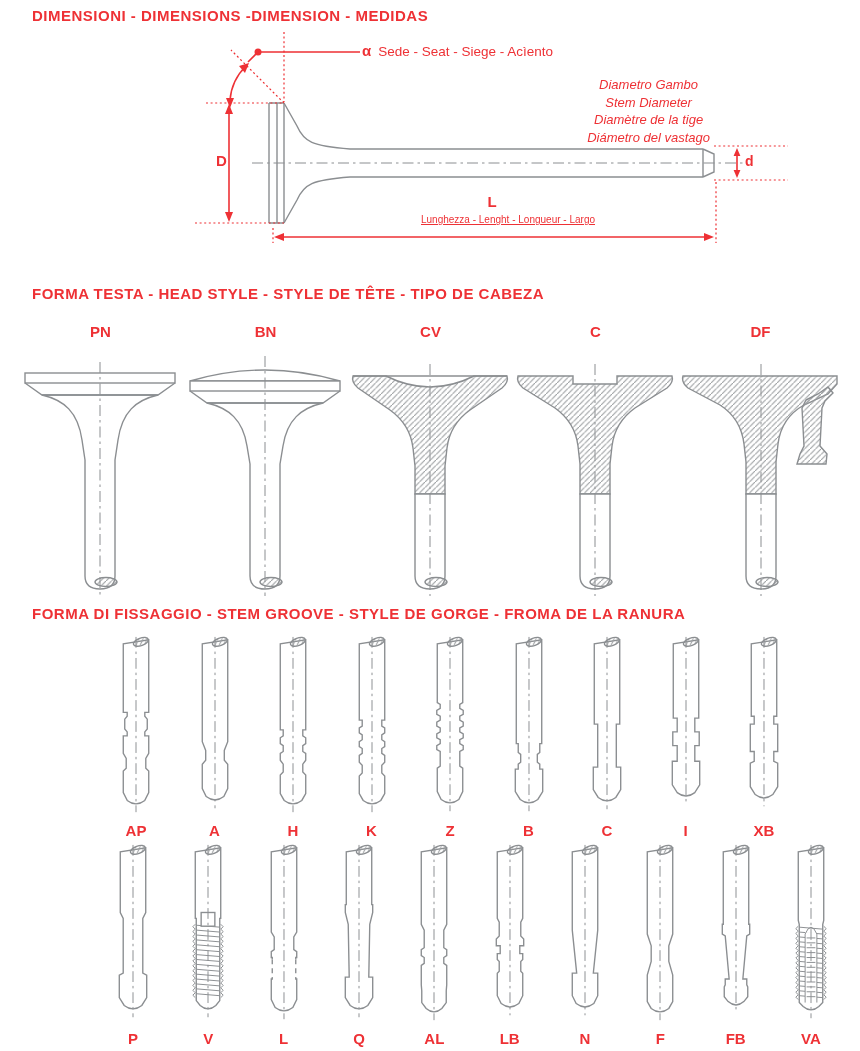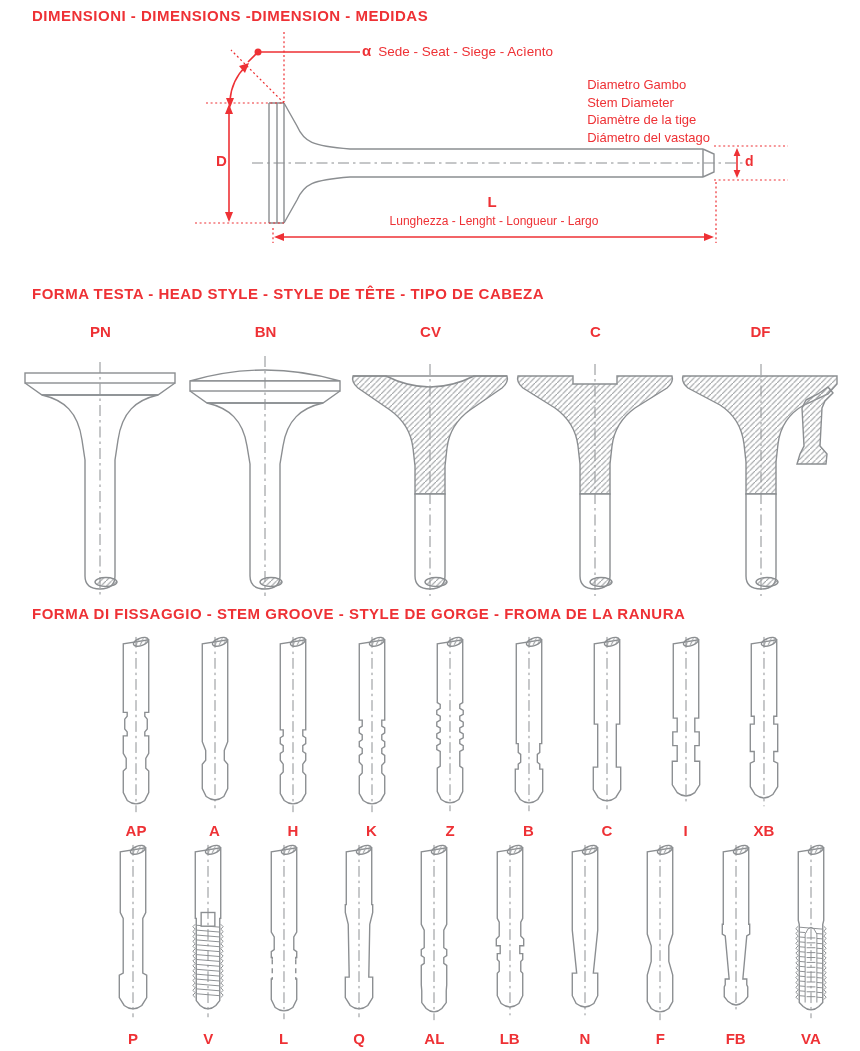--- a/index.html
+++ b/index.html
@@ -8,26 +8,26 @@
     font-family:"Liberation Sans",sans-serif;color:#ee3135;
   }
   .title{position:absolute;left:32px;font-weight:700;font-size:15px;letter-spacing:.5px;white-space:nowrap;color:#ee3135;}
   #t1{top:7px;} #t2{top:285px;} #t3{top:605px;}
 
   .dim-wrap{position:absolute;left:0;top:30px;width:732px;height:232px;}
   .dim-svg{position:absolute;left:0;top:0;}
   .lbl{position:absolute;white-space:nowrap;color:#ee3135;}
   .alpha{left:362px;top:12px;font-size:13.5px;}
   .alpha b{font-size:15px;margin-right:7px;}
-  .stemdia{right:22px;top:46px;text-align:left;font-size:13px;line-height:17.5px;}
+  .stemdia{right:22px;top:46px;text-align:center;font-size:13px;line-height:17.5px;font-style:italic;}
   .headdia{right:641px;top:96px;text-align:right;font-size:13px;line-height:19.5px;}
   .symD{left:216px;top:122px;font-weight:700;font-size:15px;}
   .symd{left:745px;top:123px;font-weight:700;font-size:14px;}
   .symL{left:492px;top:163px;font-weight:700;font-size:15px;transform:translateX(-50%);}
-  .lenlbl{left:494px;top:184px;font-size:12px;transform:translateX(-50%);}
+  .lenlbl{left:508px;top:184px;font-size:10px;transform:translateX(-50%);text-decoration:underline;}
 
   .head-row{position:absolute;left:18px;top:302px;width:824px;display:flex;justify-content:space-between;margin-top:21px;}
   .head-cell{width:165px;text-align:center;}
   .fig-label{font-weight:700;font-size:15px;height:20px;color:#ee3135;}
   .head-cell svg{width:165px;height:250px;display:block;margin-top:7px;}
 
   .stem-row{position:absolute;display:flex;justify-content:space-between;}
   #row1{left:105px;top:634px;width:690px;}
   #row2{left:102px;top:842px;width:740px;}
   .stem-cell{width:62px;text-align:center;}

